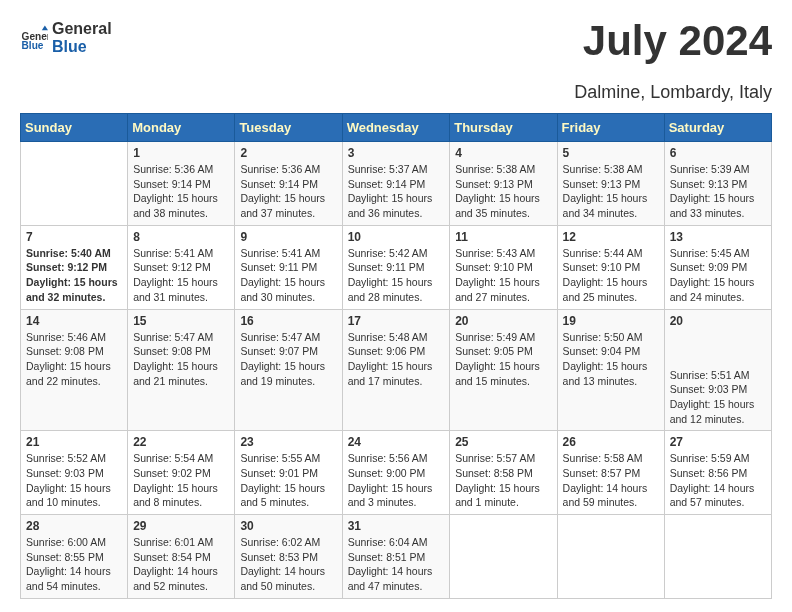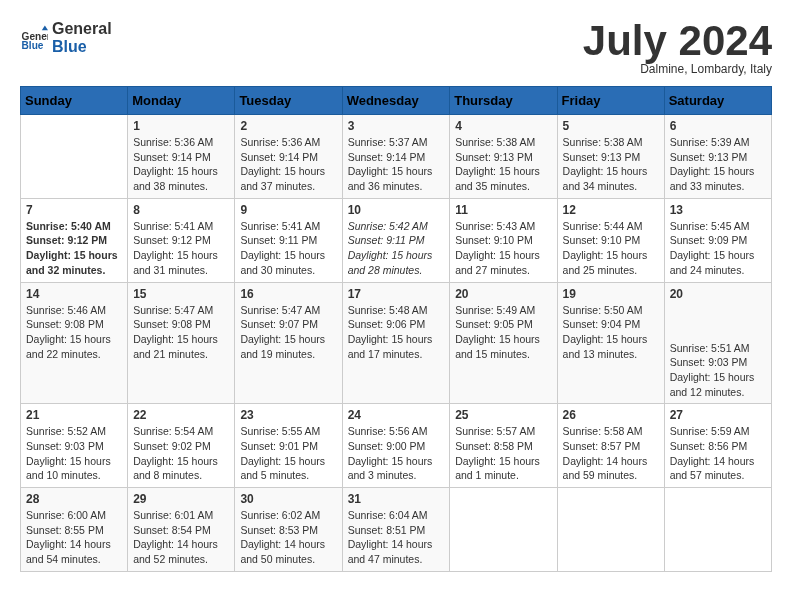--- a/index.html
+++ b/index.html
@@ -28,32 +28,32 @@
     .title-area {
       text-align: right;
     }
     .month-title {
       font-size: 42px;
       font-weight: bold;
       color: #333;
       line-height: 1;
     }
     .location-title {
-      font-size: 12px;
+      font-size: 18px;
       color: #333;
-      margin-top: 0;
+      margin-top: 20px;
     }
     table {
       width: 100%;
       border-collapse: collapse;
       font-size: 11px;
     }
     thead tr th {
       background-color: #2a6db5;
-      color: #000000;
+      color: #fef9c3;
       padding: 6px 4px;
       text-align: left;
       font-size: 13px;
       font-weight: bold;
       border: 1px solid #1a5a9a;
     }
     tbody tr td {
       vertical-align: top;
       padding: 4px 5px;
       border: 1px solid #ccc;
@@ -176,21 +176,21 @@
         </td>
         <td>
           <span class="day-number">9</span>
           <div class="day-info" style="white-space: pre-line;">Sunrise: 5:41 AM
 Sunset: 9:11 PM
 Daylight: 15 hours
 and 30 minutes.</div>
         </td>
         <td>
           <span class="day-number">10</span>
-          <div class="day-info" style="white-space: pre-line; font-style: italic;">Sunrise: 5:42 AM
+          <div class="day-info" style="white-space: pre-line;">Sunrise: 5:42 AM
 Sunset: 9:11 PM
 Daylight: 15 hours
 and 28 minutes.</div>
         </td>
         <td>
           <span class="day-number">11</span>
           <div class="day-info" style="white-space: pre-line;">Sunrise: 5:43 AM
 Sunset: 9:10 PM
 Daylight: 15 hours
 and 27 minutes.</div>

